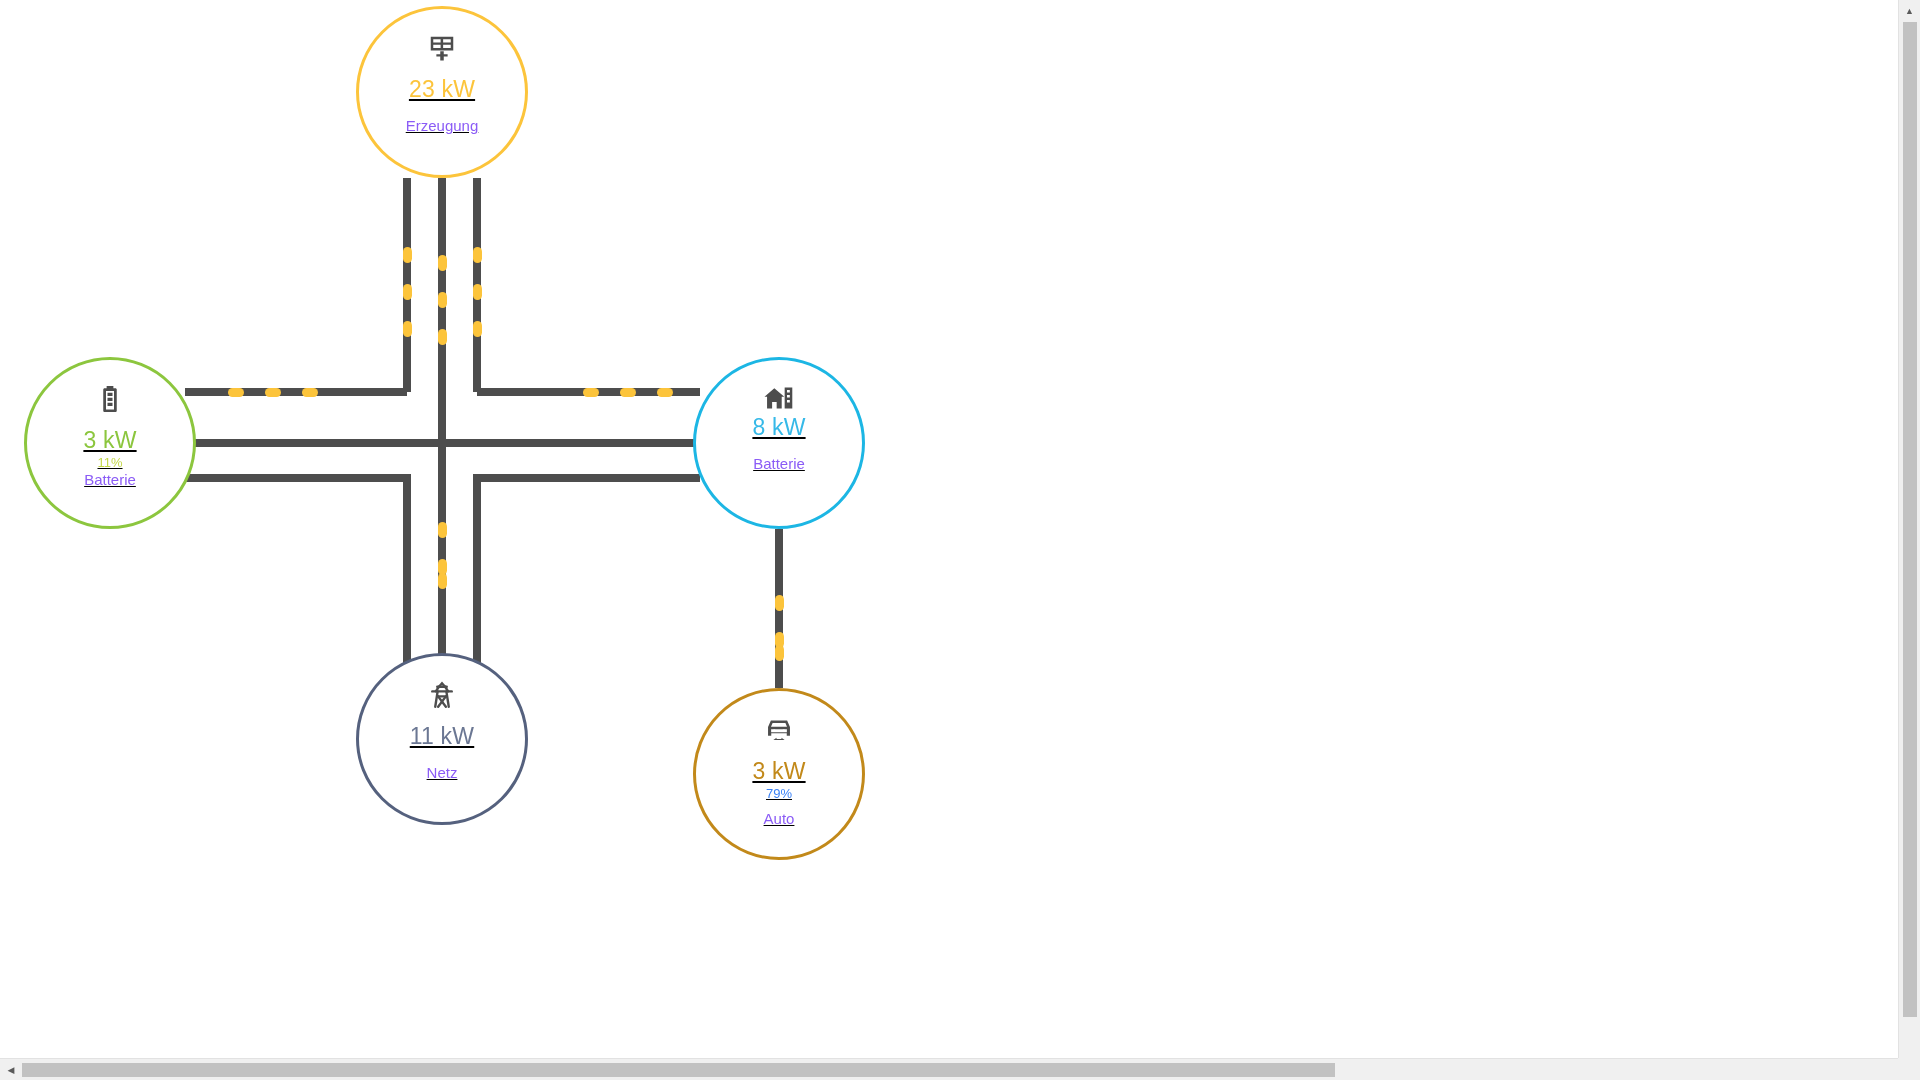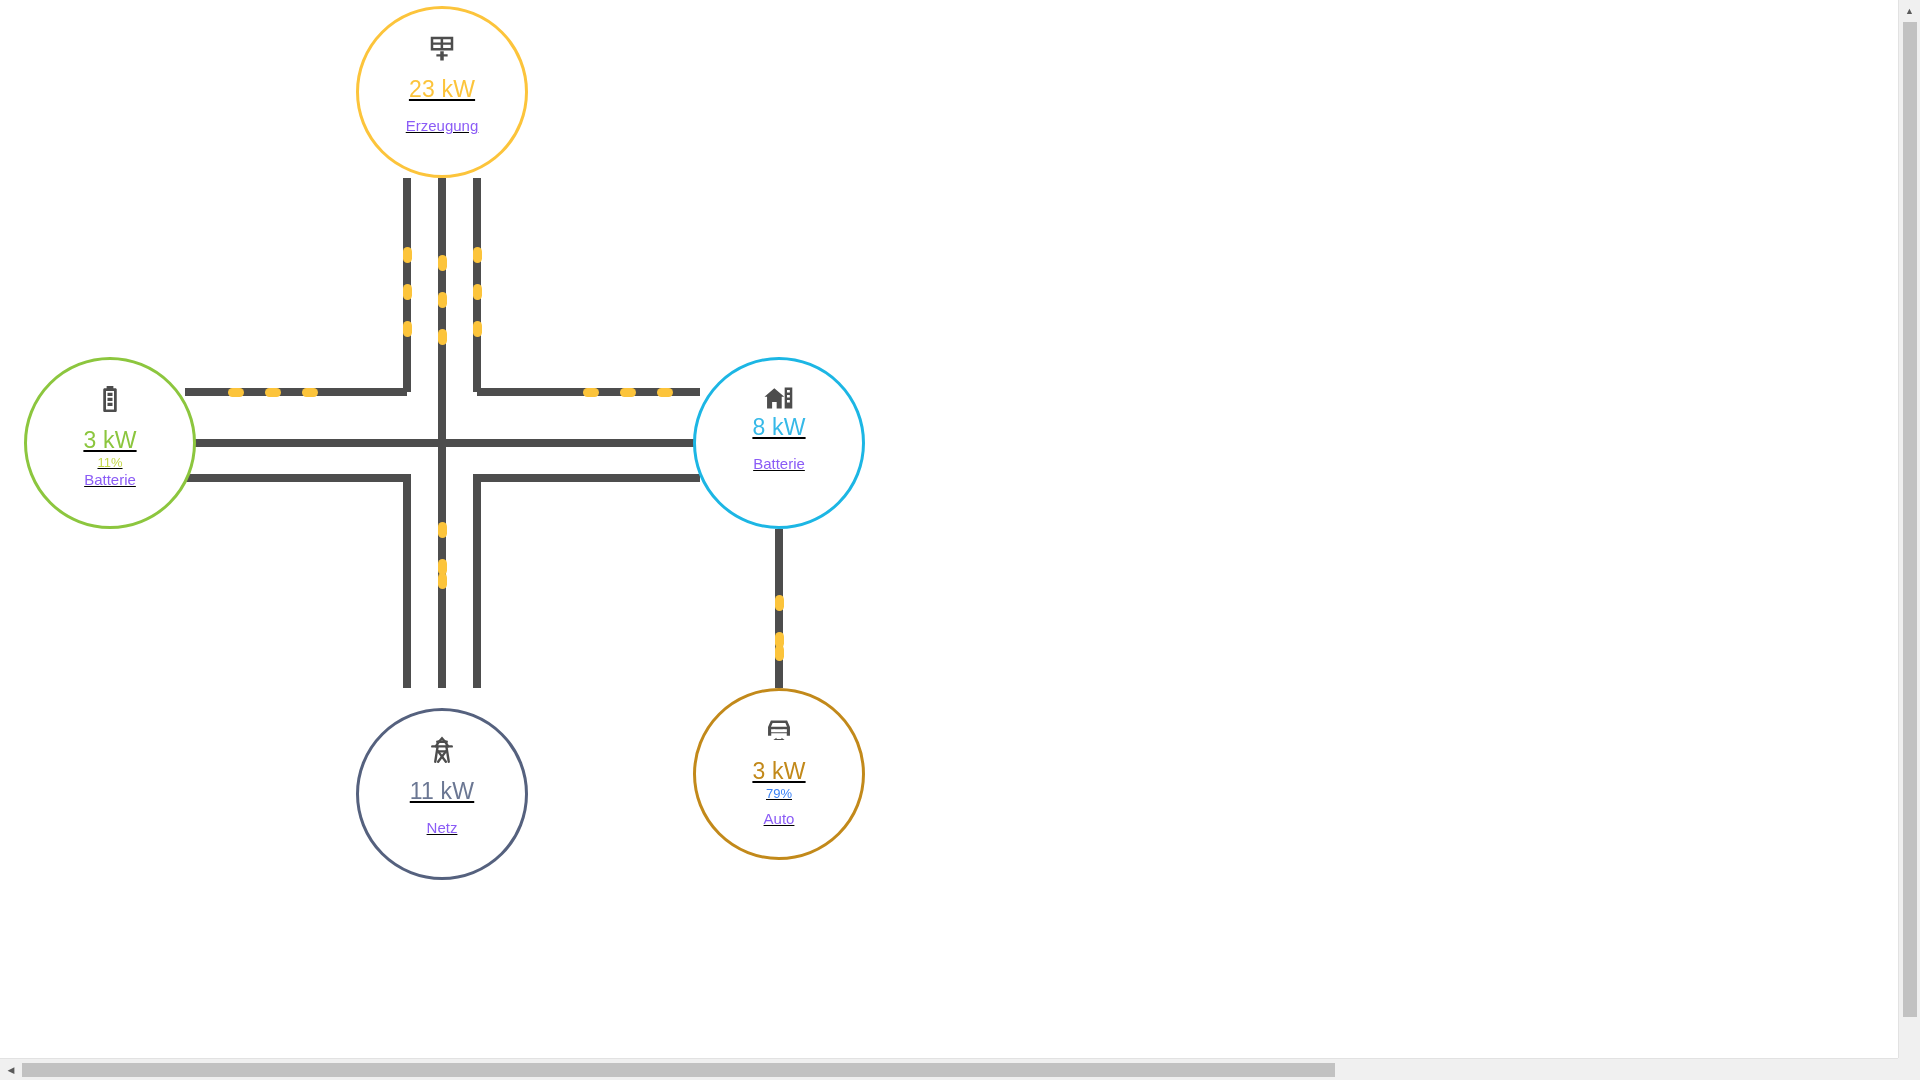--- a/index.html
+++ b/index.html
@@ -98,21 +98,21 @@
     left: 693px; top: 357px;
     width: 172px; height: 172px;
     border-color: #1cb6e4;
     padding-top: 24px;
   }
   #node-verbrauch .node-value { color: #36b9e8; margin-top: 0; }
   #node-verbrauch .node-label { margin-top: 14px; }
 
   
   #node-netz {
-    left: 356px; top: 708px;
+    left: 356px; top: 653px;
     width: 172px; height: 172px;
     border-color: #55617e;
     padding-top: 24px;
   }
   #node-netz .node-value { color: #6b7793; margin-top: 13px; }
   #node-netz .node-label { margin-top: 14px; }
 
   
   #node-auto {
     left: 693px; top: 688px;

